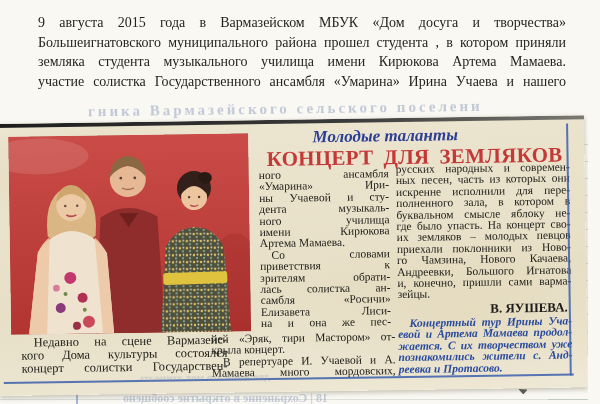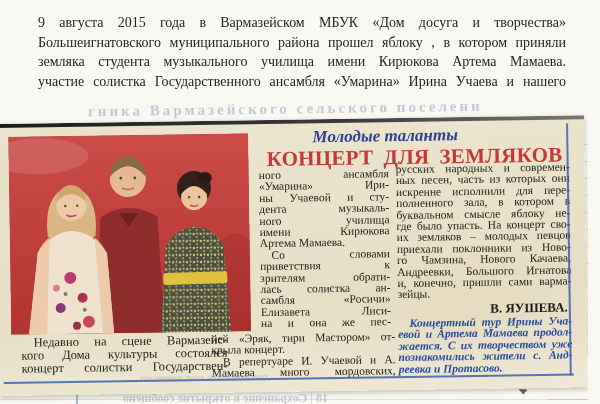--- a/index.html
+++ b/index.html
@@ -79,21 +79,21 @@
 </head>
 <body>
 
 <div class="stage">
 
   <div class="ruled"></div>
   <div class="ruled2"></div>
 
   <div class="intro">
       <div class="ln">9 августа 2015 года в Вармазейском МБУК «Дом досуга и творчества»</div>
-      <div class="ln">Большеигнатовского муниципального района прошел яблоку , в котором приняли</div>
+      <div class="ln">Большеигнатовского муниципального района прошел студента , в котором приняли</div>
       <div class="ln">земляка студента музыкального училища имени Кирюкова Артема Мамаева.</div>
       <div class="ln">участие солистка Государственного ансамбля «Умарина» Ирина Учаева и нашего</div>
     </div>
 
   <div class="bleed bleed-top">гника Вармазейского сельского поселени</div>
 
   <div class="clipping">
 
     <div class="photo">
       <svg viewBox="0 0 240 198" preserveAspectRatio="none">

